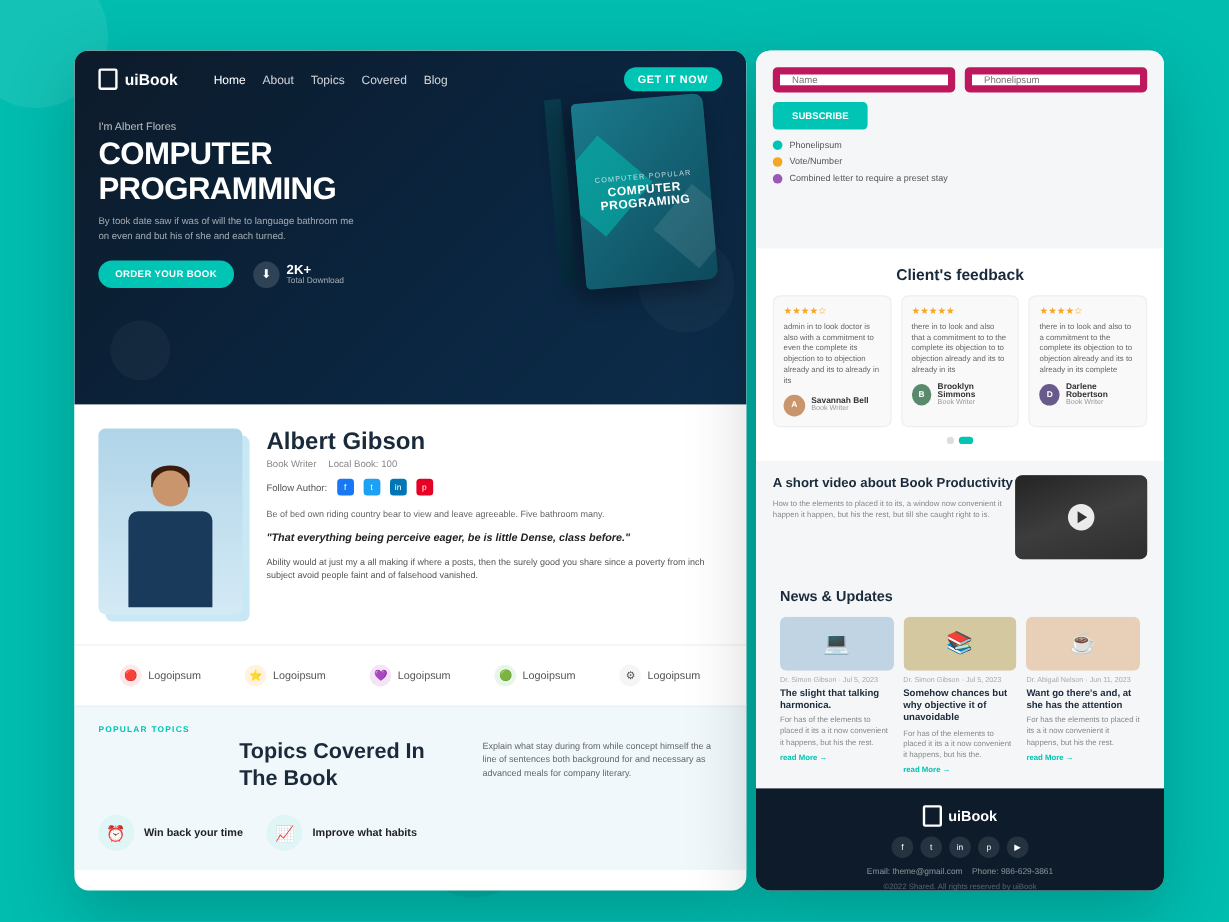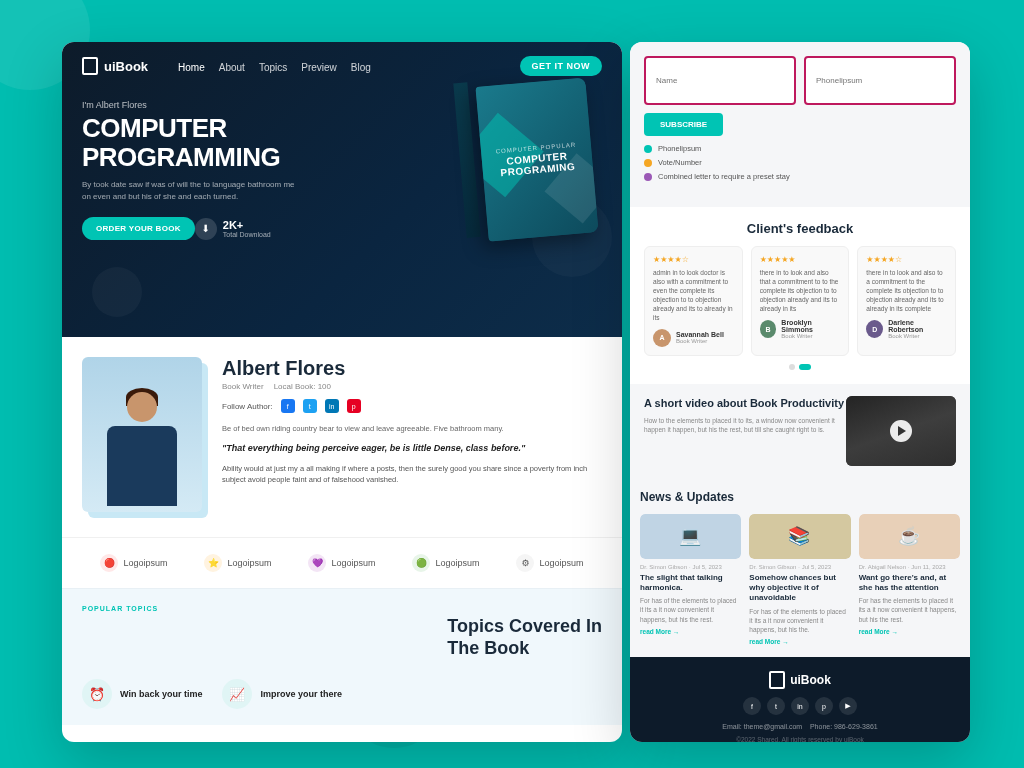--- a/index.html
+++ b/index.html
@@ -137,20 +137,21 @@
       color: rgba(255,255,255,0.6);
       font-size: 8px;
       margin-top: 8px;
       line-height: 1.5;
       max-width: 220px;
     }
 
     .hero-buttons {
       display: flex;
       align-items: center;
+      gap: 16px;
       margin-top: 14px;
     }
 
     .btn-order {
       background: #00c4b4;
       color: #fff;
       border: none;
       padding: 7px 14px;
       border-radius: 20px;
       font-size: 8px;
@@ -531,23 +532,23 @@
 
     .form-row {
       display: flex;
       gap: 8px;
       margin-bottom: 8px;
     }
 
     .form-field {
       flex: 1;
       background: #fff;
-      border: 2px solid #be185d;
+      border: 6px solid #be185d;
       border-radius: 4px;
-      padding: 18px 10px;
+      padding: 0 10px;
       font-size: 8px;
       color: #999;
     }
 
     .subscribe-btn {
       background: #00c4b4;
       color: #fff;
       border: none;
       border-radius: 4px;
       padding: 7px 16px;
@@ -728,21 +729,21 @@
     .video-book-visual {
       position: absolute;
       inset: 0;
       background: linear-gradient(160deg, #222 0%, #444 50%, #333 100%);
       opacity: 0.8;
     }
 
     
     .news-section {
       background: #f5f6f8;
-      padding: 12px 10px;
+      padding: 12px 20px;
     }
 
     .news-title {
       font-size: 12px;
       font-weight: 700;
       color: #1a2a3a;
       margin-bottom: 10px;
     }
 
     .news-grid {
@@ -893,21 +894,21 @@
 
       <nav class="hero-nav">
         <div class="nav-logo">
           <div class="nav-logo-icon"></div>
           <span>uiBook</span>
         </div>
         <ul class="nav-links">
           <li><a href="#" class="active">Home</a></li>
           <li><a href="#">About</a></li>
           <li><a href="#">Topics</a></li>
-          <li><a href="#">Preview</a></li>
+          <li><a href="#">Covered</a></li>
           <li><a href="#">Blog</a></li>
         </ul>
         <button class="nav-cta">GET IT NOW</button>
       </nav>
 
       <div class="book-illustration">
         <div class="book-spine"></div>
         <div class="book-cover">
           <div class="book-cover-bg"></div>
           <div class="book-geo1"></div>
@@ -947,21 +948,21 @@
           <div class="person-silhouette">
             <div style="position:relative; margin-top:10px;">
               <div class="person-hair"></div>
               <div class="person-head"></div>
               <div class="person-body"></div>
             </div>
           </div>
         </div>
       </div>
       <div class="author-info">
-        <div class="author-name">Albert Flores</div>
+        <div class="author-name">Albert Gibson</div>
         <div class="author-role">
           <span>Book Writer</span>
           <span>Local Book: 100</span>
         </div>
         <div class="author-social">
           <span>Follow Author:</span>
           <span class="social-icon">f</span>
           <span class="social-icon twitter">t</span>
           <span class="social-icon linkedin">in</span>
           <span class="social-icon pinterest">p</span>
@@ -997,29 +998,30 @@
 
     <div class="topics-section">
       <div class="topics-label">POPULAR TOPICS</div>
       <div class="topics-row">
         <div>
           <div class="topics-title">
             <span>Topics Covered In</span><br>
             <span>The Book</span>
           </div>
         </div>
+        <div class="topics-desc">Explain what stay during from while concept himself the a line of sentences both background for and necessary as advanced meals for company literary.</div>
       </div>
       <div class="topics-grid">
         <div class="topic-item">
           <div class="topic-icon-circle">⏰</div>
           <span class="topic-name">Win back your time</span>
         </div>
         <div class="topic-item">
           <div class="topic-icon-circle">📈</div>
-          <span class="topic-name">Improve your there</span>
+          <span class="topic-name">Improve what habits</span>
         </div>
       </div>
     </div>
 
   </div>
 
   <div class="panel-right">
 
     <div class="right-top">
       <div class="form-row">

